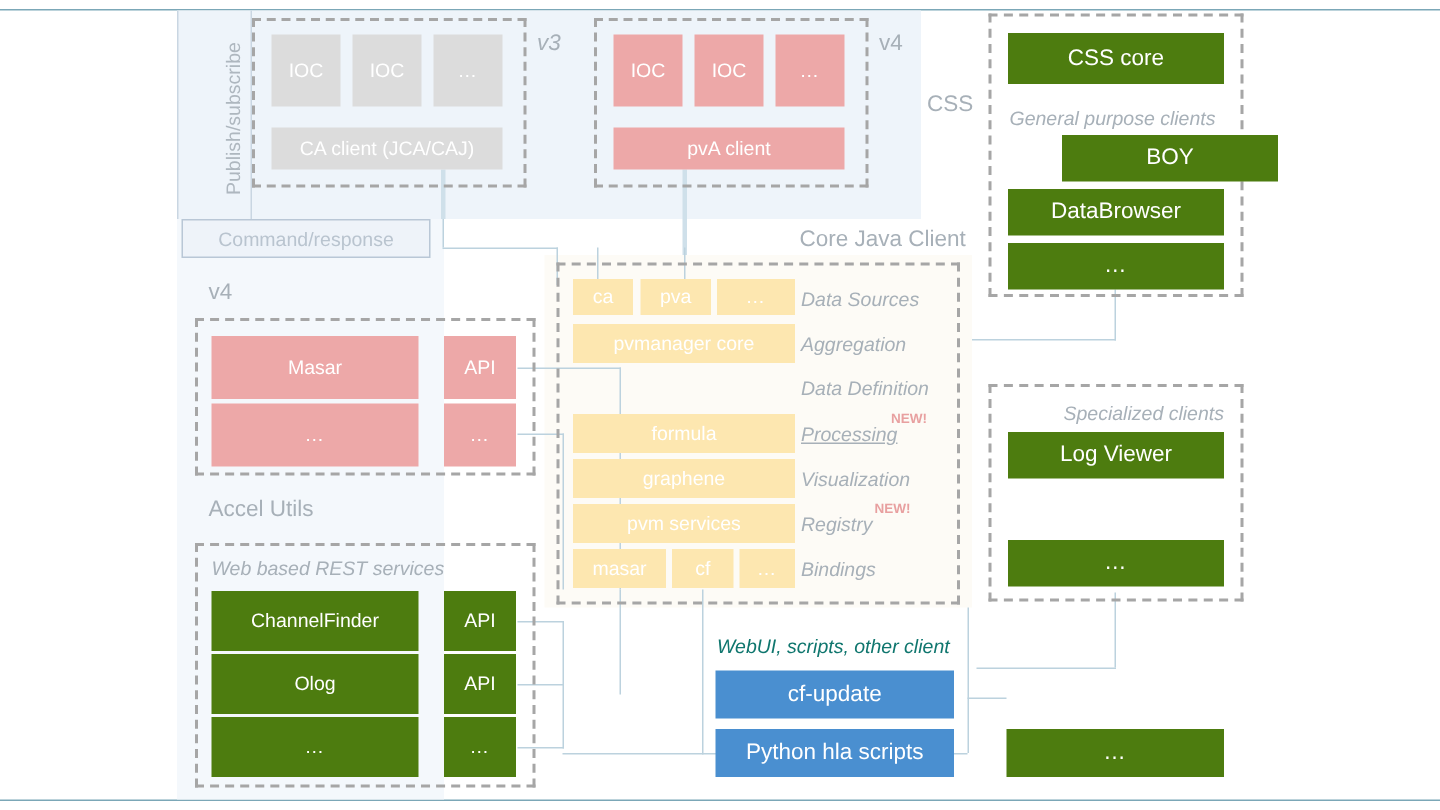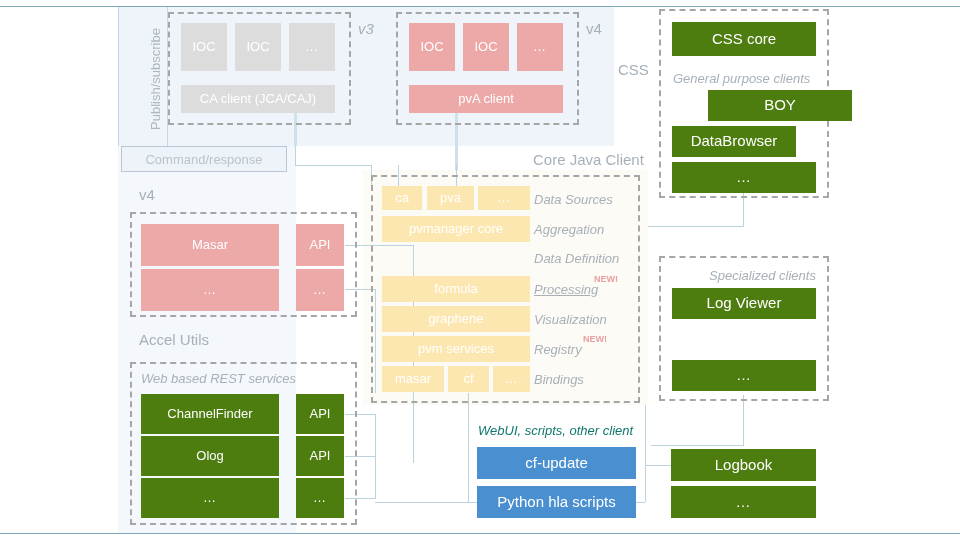--- a/index.html
+++ b/index.html
@@ -181,27 +181,26 @@
 
   <div class="blk yellow" style="left:382px;top:366px;width:62px;height:26px;">masar</div>
   <div class="blk yellow" style="left:448px;top:366px;width:41px;height:26px;">cf</div>
   <div class="blk yellow dots" style="left:493px;top:366px;width:37px;height:26px;">…</div>
   <div class="lbl ital" style="left:534px;top:372px;">Bindings</div>
 
   <div class="dash" style="left:659px;top:9px;width:170px;height:189px;"></div>
   <div class="blk blue" style="left:672px;top:22px;width:144px;height:34px;font-size:15px;">CSS core</div>
   <div class="lbl ital" style="left:673px;top:71px;">General purpose clients</div>
   <div class="blk blue" style="left:672px;top:90px;width:144px;height:31px;font-size:15px;margin-left:36px;">BOY</div>
-  <div class="blk blue" style="left:672px;top:126px;width:124px;height:31px;font-size:15px;">DataBrowser</div>
+  <div class="blk blue" style="left:672px;top:126px;width:144px;height:31px;font-size:15px;">DataBrowser</div>
   <div class="blk blue dots" style="left:672px;top:162px;width:144px;height:31px;font-size:15px;">…</div>
 
   <div class="dash" style="left:659px;top:256px;width:170px;height:145px;"></div>
   <div class="lbl ital" style="left:709px;top:268px;">Specialized clients</div>
   <div class="blk blue" style="left:672px;top:288px;width:144px;height:31px;font-size:15px;">Log Viewer</div>
   <div class="blk blue dots" style="left:672px;top:360px;width:144px;height:31px;font-size:15px;">…</div>
 
   <div class="lbl ital dark" style="left:478px;top:423px;">WebUI, scripts, other client</div>
   <div class="blk blue-strong" style="left:477px;top:447px;width:159px;height:32px;font-size:15px;">cf-update</div>
   <div class="blk blue-strong" style="left:477px;top:486px;width:159px;height:32px;font-size:15px;">Python hla scripts</div>
-  <div class="blk blue" style="left:671px;top:449px;width:145px;height:32px;font-size:15px;">Logbook</div>
   <div class="blk blue dots" style="left:671px;top:486px;width:145px;height:32px;font-size:15px;">…</div>
 
 </div>
 
 </body></html>

